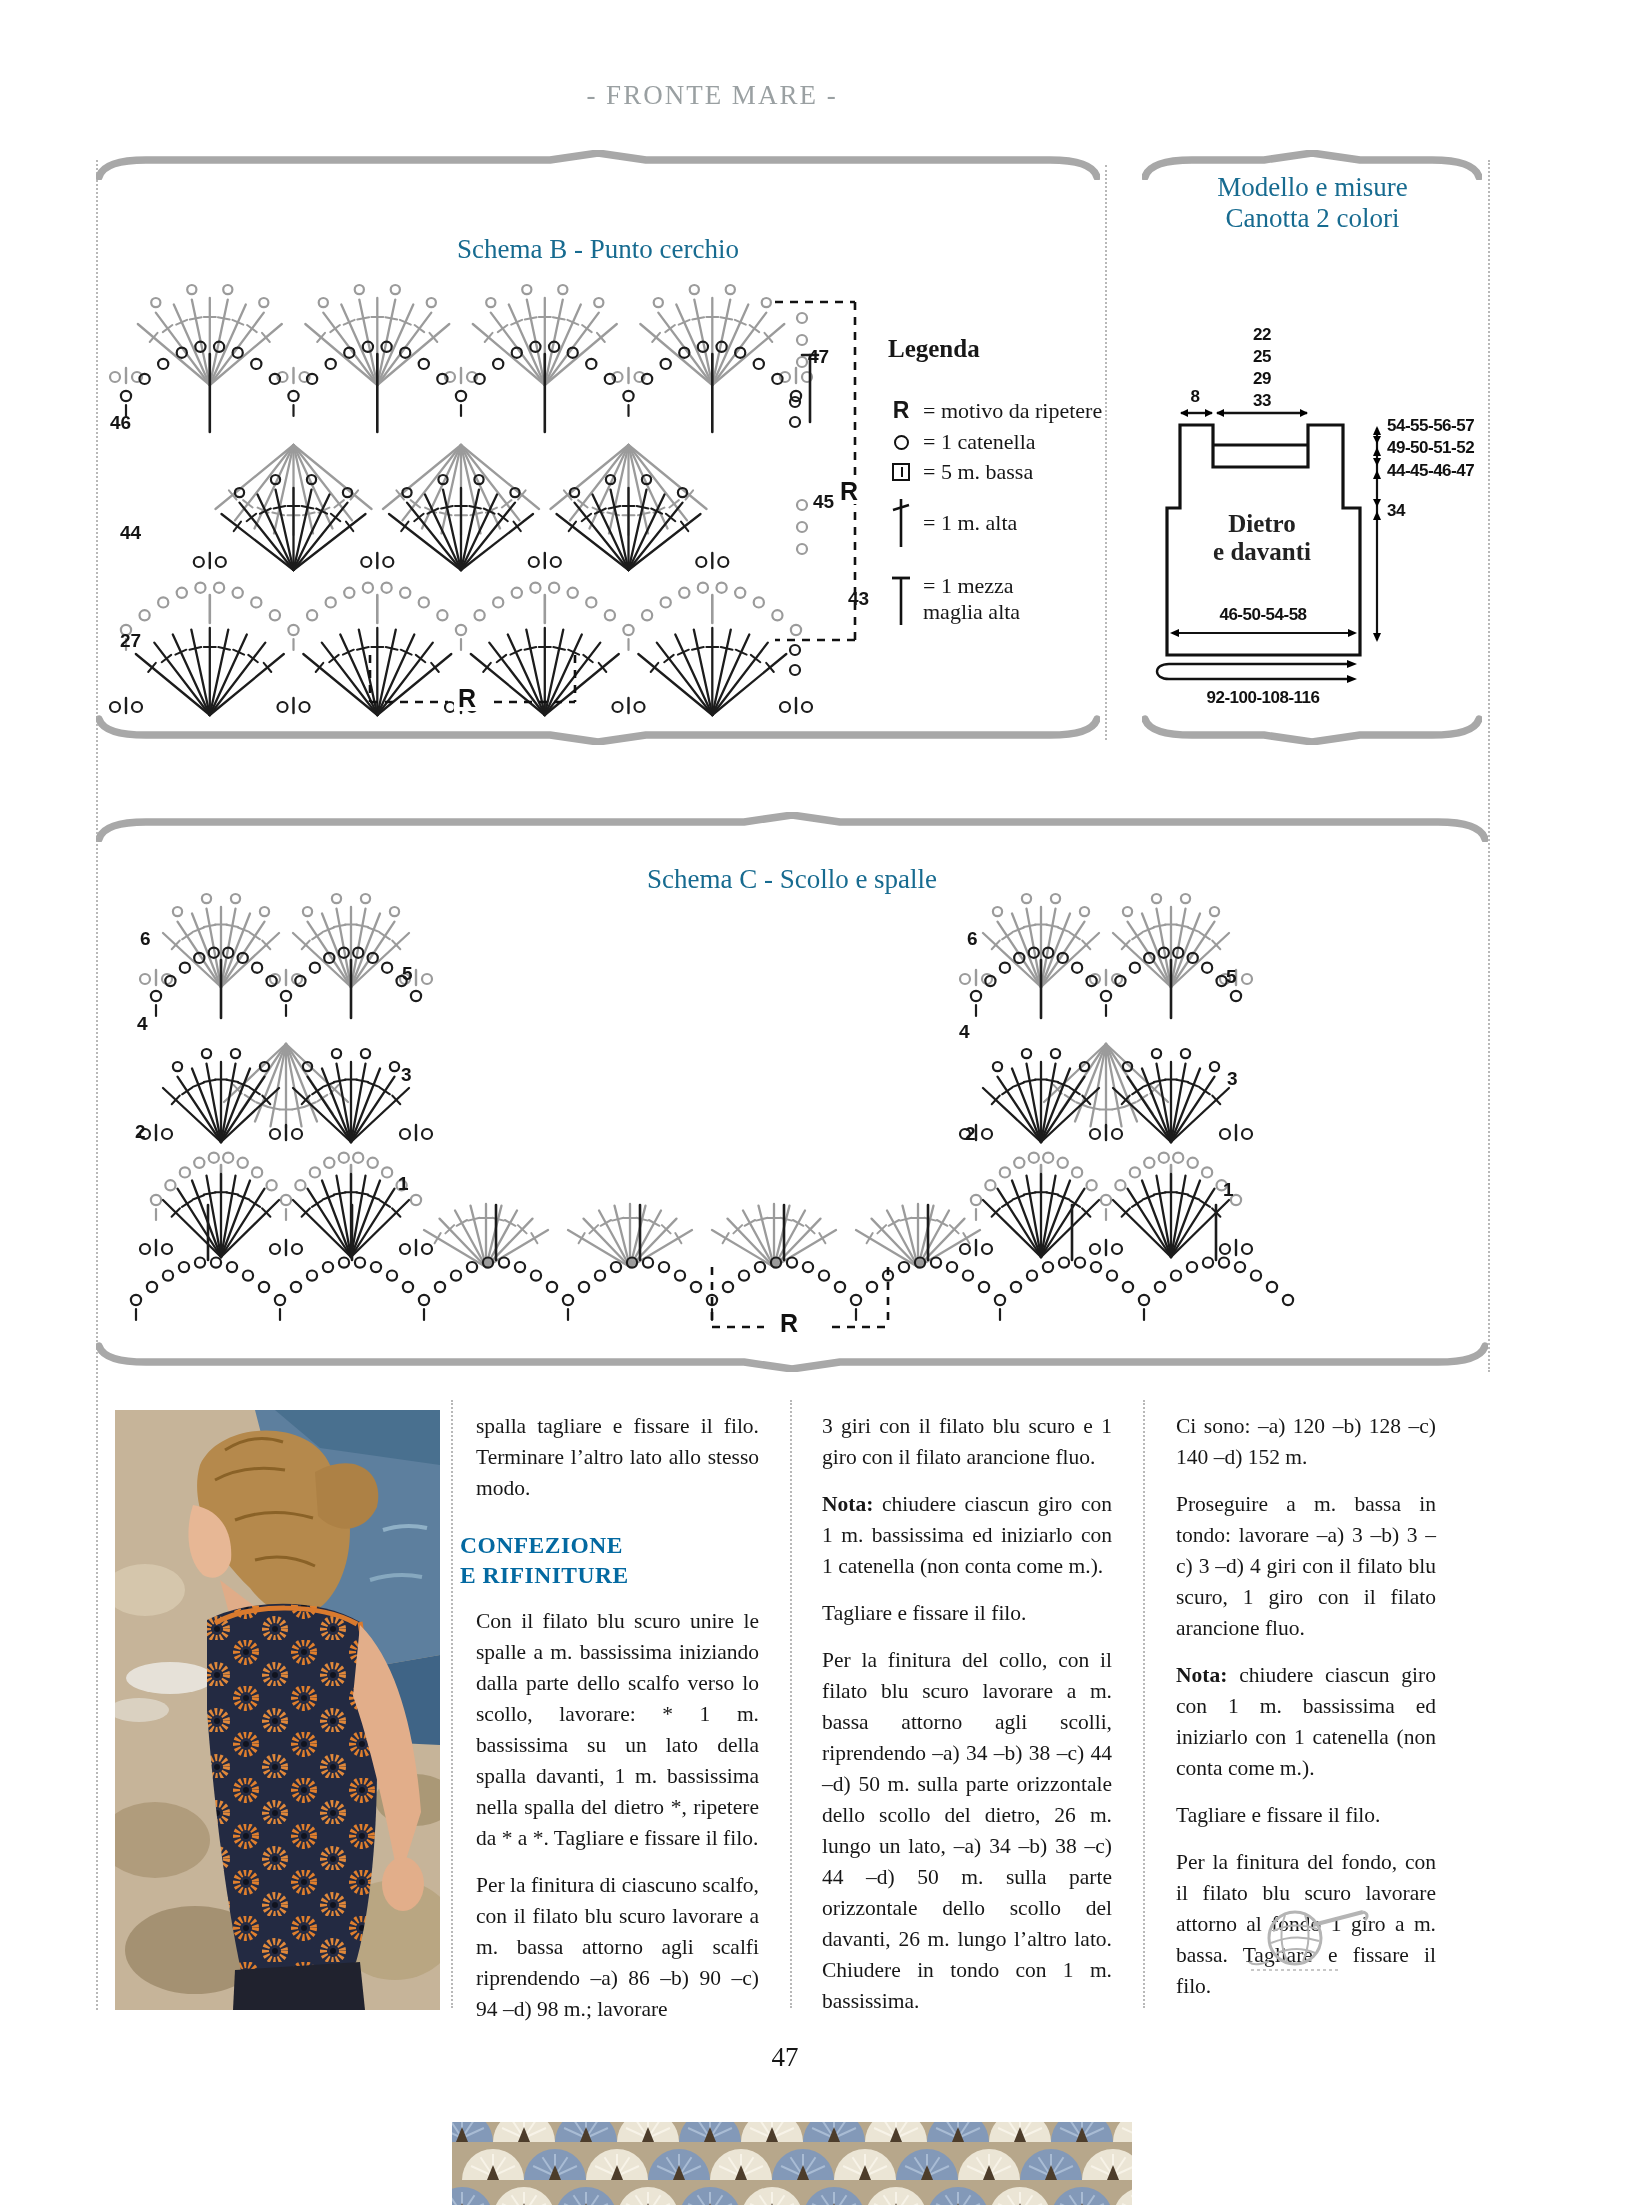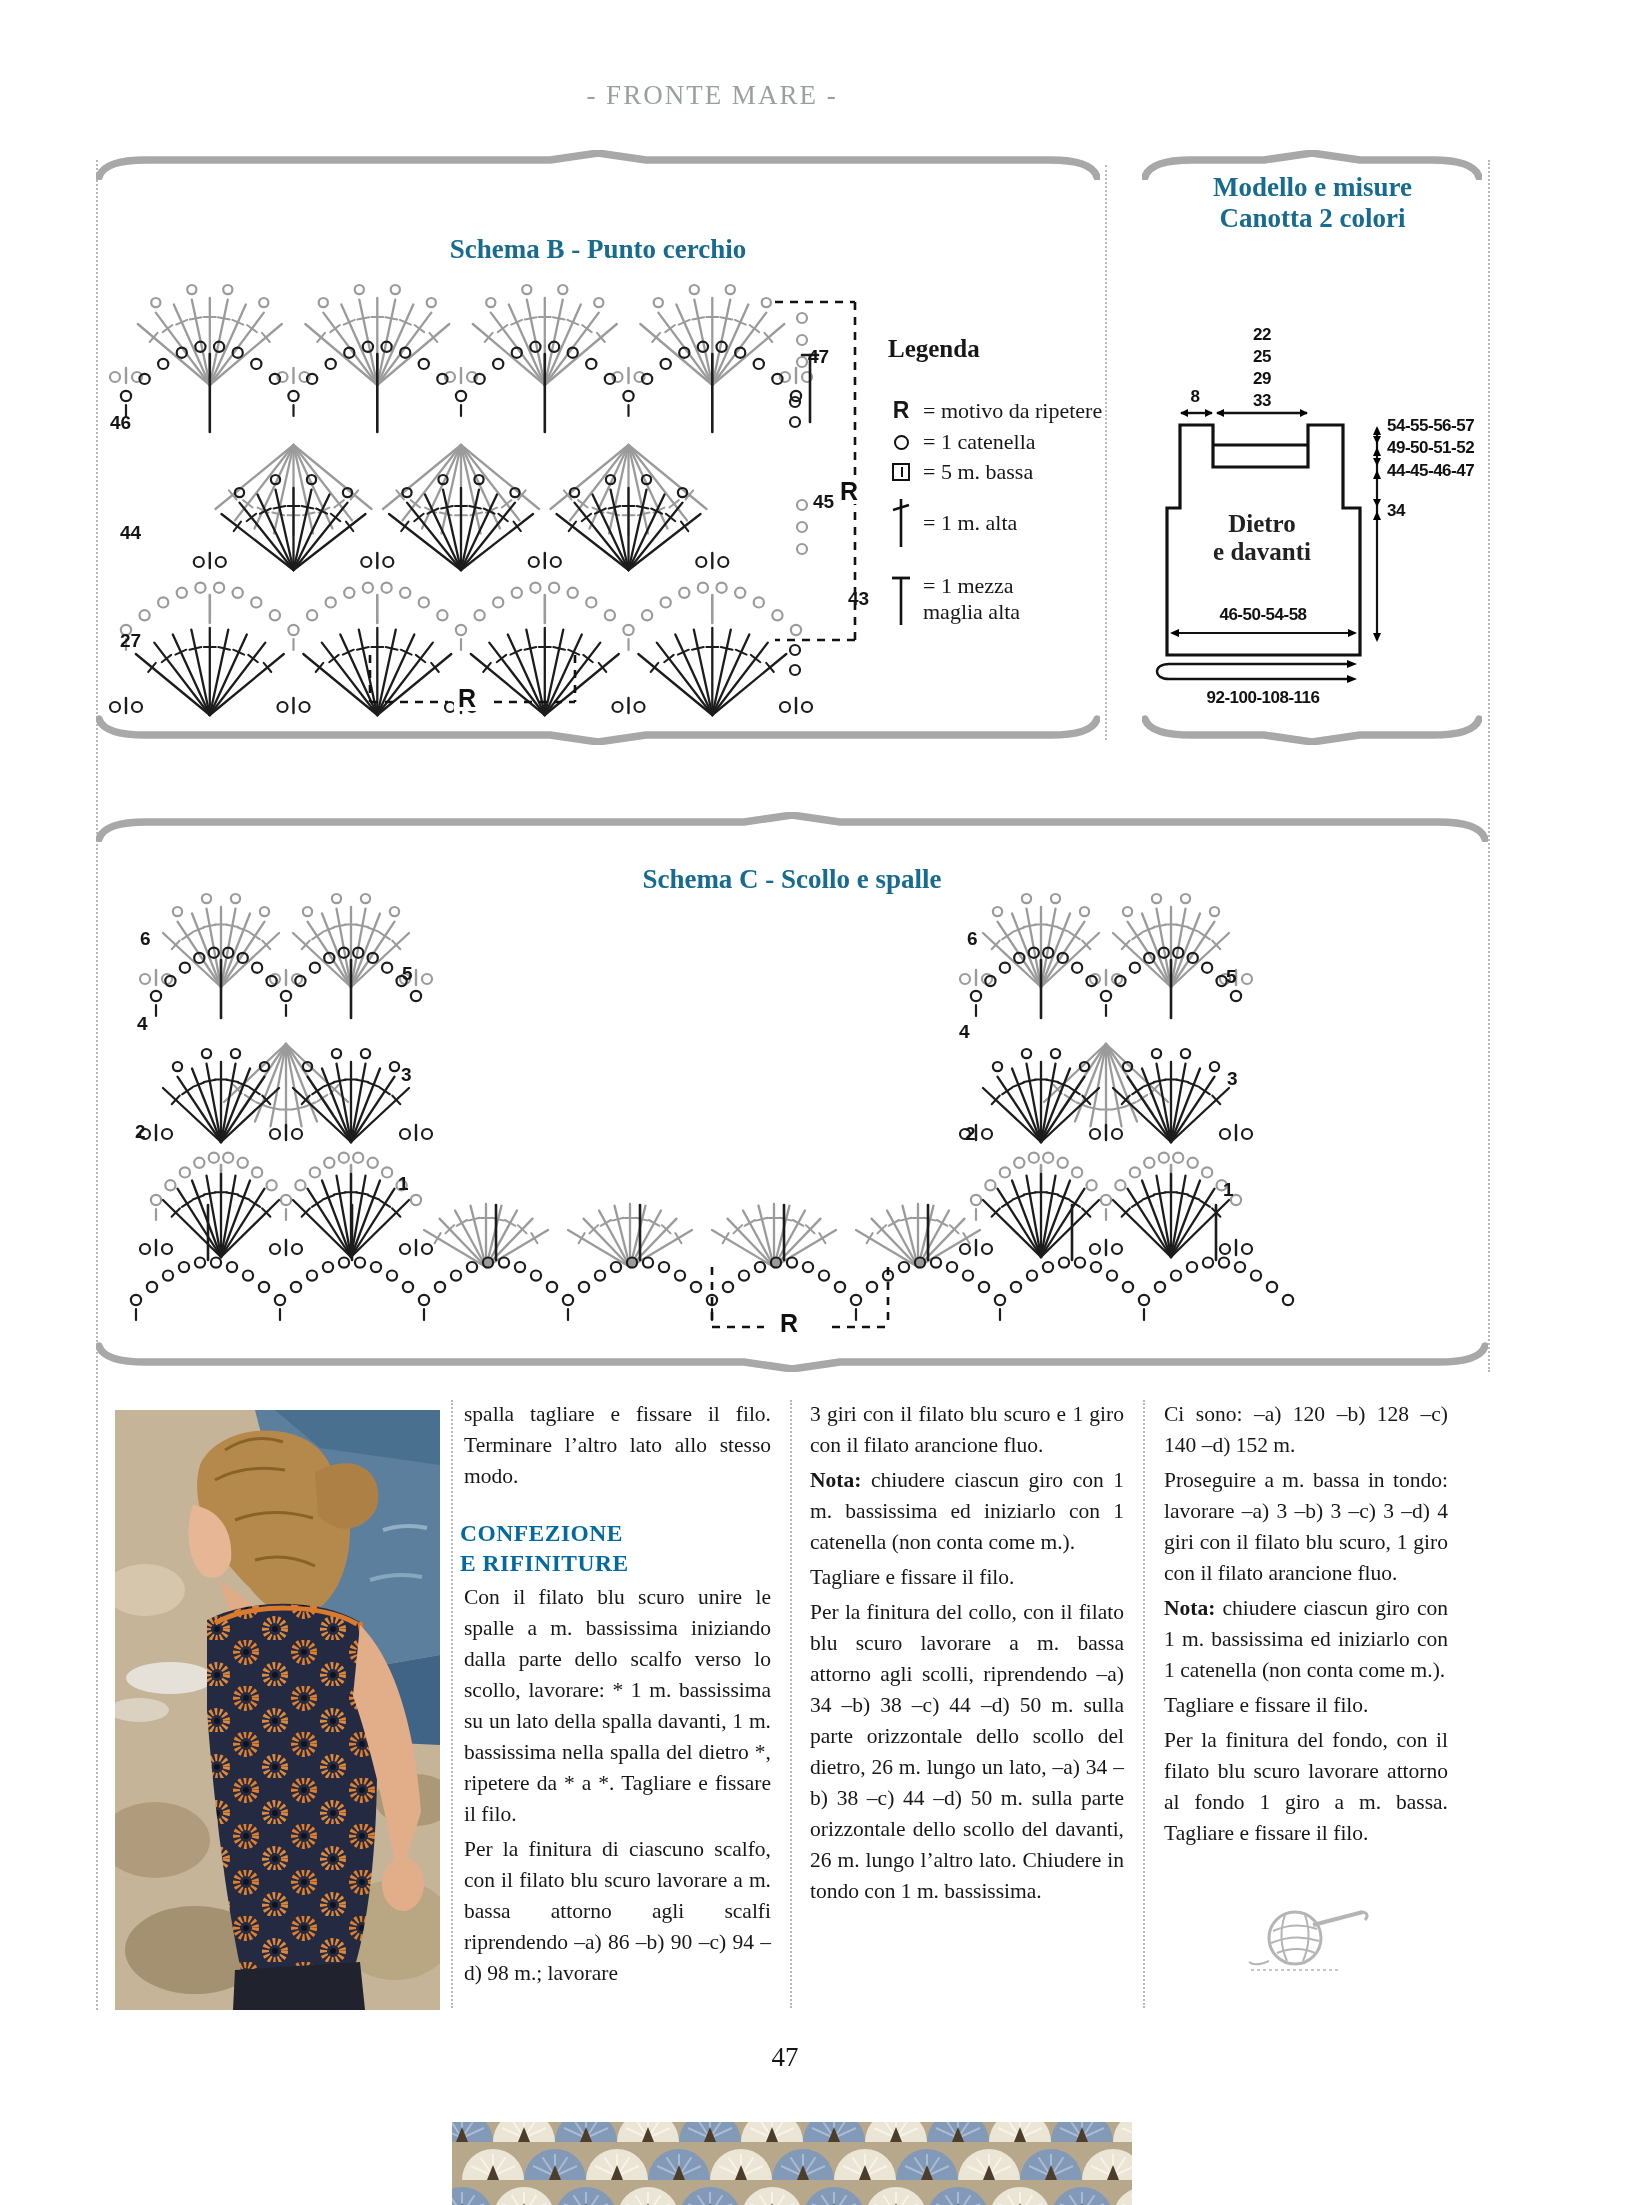--- a/index.html
+++ b/index.html
@@ -3,42 +3,42 @@
 <meta charset="utf-8">
 <style>
   html,body{margin:0;padding:0}
   body{width:1625px;height:2205px;position:relative;background:#fff;
        font-family:"Liberation Serif",serif;overflow:hidden;color:#171717}
   .header{position:absolute;top:80px;left:412px;width:600px;text-align:center;
           font-size:27px;color:#9aa0a2;letter-spacing:2px}
   .vrule{position:absolute;width:0;border-left:2px dotted #b8b8b8}
   .panel{position:absolute}
   .panel-title{position:absolute;left:0;width:100%;text-align:center;color:#176b90;
-               font-weight:bold;font-size:27px;line-height:31px}
+               font-weight:normal;font-size:27px;line-height:31px}
   .brace{position:absolute;left:0}
   .chart{position:absolute;left:0;top:0}
   .rowlab{position:absolute;font-family:"Liberation Sans",sans-serif;font-weight:bold;
           font-size:19px;color:#151515}
   .rlab{position:absolute;font-family:"Liberation Sans",sans-serif;font-weight:bold;
         font-size:25px;color:#111;background:#fff;padding:0 4px;line-height:26px}
   .legend{position:absolute;left:788px;top:185px;width:225px}
   .leg-title{position:absolute;top:0;left:4px;font-weight:bold;font-size:25px}
   .leg-row{position:absolute;left:4px;display:flex;align-items:center;gap:9px;
            font-size:22px;white-space:nowrap}
   .leg-row.wrap{white-space:normal;align-items:flex-start}
   .leg-sym{display:inline-flex;justify-content:center;align-items:center;min-width:26px}
   .leg-sym .R{font-family:"Liberation Sans",sans-serif;font-size:23px;font-weight:600}
   .leg-circle{width:11px;height:11px;border:2.5px solid #111;border-radius:50%}
   .leg-square{width:14px;height:14px;border:2.2px solid #111;position:relative}
   .leg-square::after{content:"";position:absolute;left:50%;top:2px;bottom:2px;
                      border-left:2.2px solid #111}
   .article{position:absolute;top:1395px;left:0;width:1625px;height:615px}
   .photo{position:absolute;left:115px;top:15px;width:325px;height:600px;overflow:hidden}
   .col{position:absolute;top:0}
-  .art-p{margin:4px;text-align:justify;font-size:21.5px;line-height:31px}
+  .art-p{margin:16px;text-align:justify;font-size:21.5px;line-height:31px}
   .art-h{color:#0369a1;font-weight:bold;font-size:23.5px;line-height:30px;
          margin:26px 0 4px 0;letter-spacing:.5px}
   .page-number{position:absolute;top:2042px;left:665px;width:240px;text-align:center;
                font-size:27px}
   .swatch{position:absolute;left:452px;top:2122px;width:680px;height:83px;overflow:hidden}
   .yarnball{position:absolute}
   svg text.meas{font-family:"Liberation Sans",sans-serif;font-weight:bold;font-size:17px;
                 letter-spacing:-0.5px;fill:#111}
   svg text.piece{font-family:"Liberation Serif",serif;font-weight:bold;font-size:25px;fill:#222}
 </style>

